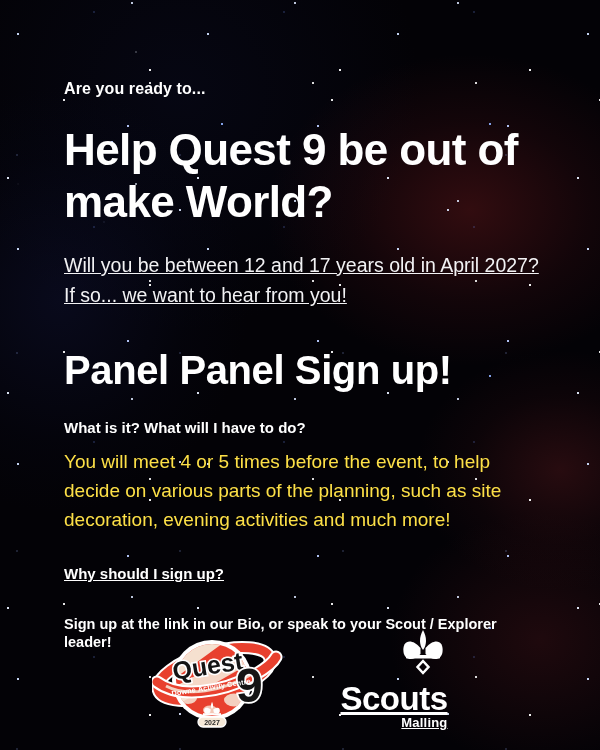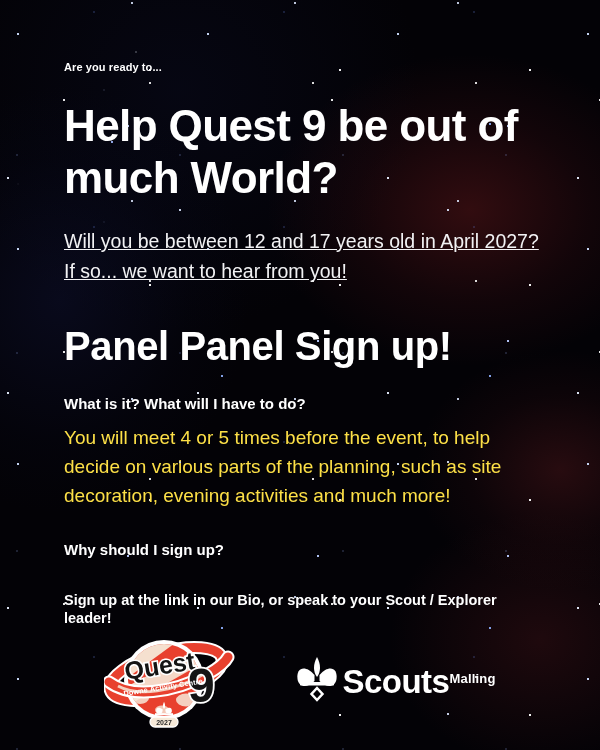--- a/index.html
+++ b/index.html
@@ -106,24 +106,24 @@
   }
 
   
   .content {
     position: relative;
     z-index: 5;
     padding: 0 64px;
   }
 
   .eyebrow {
-    font-size: 11px;
+    font-size: 16px;
     font-weight: bold;
     letter-spacing: 0.1px;
-    padding-top: 61px;
+    padding-top: 79px;
     line-height: 1.2;
   }
 
   .headline {
     font-size: 44px;
     font-weight: bold;
     line-height: 1.18;
     letter-spacing: -0.6px;
     margin-top: 26px;
     max-width: 460px;
@@ -141,21 +141,21 @@
 
   .subhead {
     font-size: 40px;
     font-weight: bold;
     letter-spacing: -0.4px;
     margin-top: 38px;
     line-height: 1.1;
   }
 
   .qa-block { margin-top: 26px; }
-  .qa-block.second { margin-top: 30px; }
+  .qa-block.second { margin-top: 30px; text-decoration: underline; }
 
   .qa-q {
     font-size: 15px;
     font-weight: bold;
     line-height: 1.3;
   }
   .qa-a {
     font-size: 19px;
     line-height: 1.53;
     font-weight: 400;
@@ -177,21 +177,21 @@
     left: 0; right: 0;
     bottom: 18px;
     z-index: 6;
     display: flex;
     align-items: center;
     justify-content: center;
     gap: 56px;
   }
 
   .quest-logo { width: 132px; height: 108px; display: block; }
-  .scouts-logo { display: flex; flex-direction: row; align-items: center; }
+  .scouts-logo { display: flex; flex-direction: column; align-items: flex-end; text-decoration: underline; }
   .scouts-mark { width: 50px; height: 50px; display: block; }
   .scouts-word {
     font-size: 33px;
     font-weight: bold;
     letter-spacing: -0.5px;
     line-height: 1;
     margin-top: 6px;
   }
   .scouts-sub {
     font-size: 13px;
@@ -210,21 +210,21 @@
   <div class="stars-c"></div>
   <div class="stars-d"></div>
   <div class="cluster"></div>
 
   <div class="content">
 
     <div class="eyebrow">Are you ready to...</div>
 
     <div class="headline">
       <div>Help Quest 9 be out of</div>
-      <div>much World?</div>
+      <div>make World?</div>
     </div>
 
     <div class="lede">
       <div>Will you be between 12 and 17 years old in April 2027?</div>
       <div>If so... we want to hear from you!</div>
     </div>
 
     <div class="subhead">Panel Panel Sign up!</div>
 
     <div class="qa-block">

